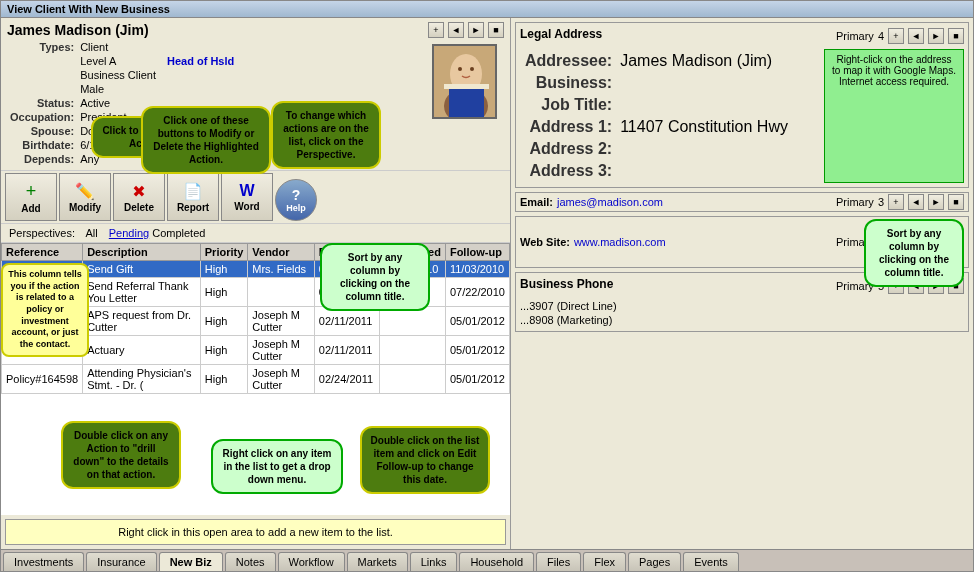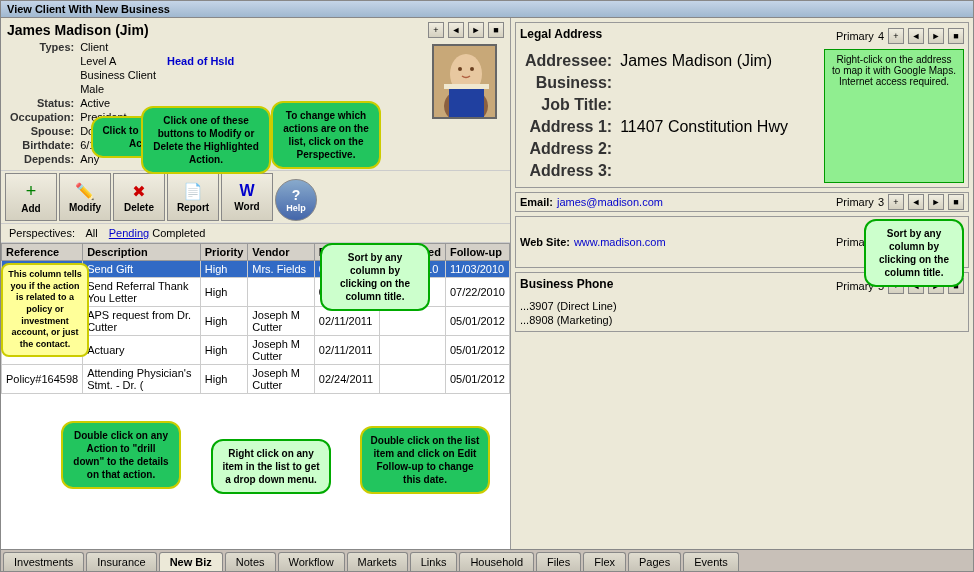--- a/index.html
+++ b/index.html
@@ -62,21 +62,21 @@
     
     .google-maps-note { background: #90ee90; border: 1px solid #009900; padding: 4px 6px; font-size: 10px; max-width: 140px; text-align: center; margin-left: 8px; }
     
     
     .bottom-tabs { display: flex; background: #c8c0b8; border-top: 1px solid #888; padding: 2px 2px 0; flex-shrink: 0; gap: 2px; }
     .tab { background: linear-gradient(to bottom, #e0ddd0, #c8c4b8); border: 1px solid #888; border-bottom: none; padding: 3px 10px; font-size: 11px; cursor: pointer; border-radius: 3px 3px 0 0; }
     .tab.active { background: #ece9d8; font-weight: bold; }
     
     
     .tooltip-bubble { position: absolute; border-radius: 12px; padding: 6px 8px; font-size: 10px; font-weight: bold; text-align: center; border: 2px solid #888; line-height: 1.3; z-index: 10; }
-    .tooltip-yellow { background: #22c55e; border-color: #cccc00; }
+    .tooltip-yellow { background: #4d7c0f; border-color: #cccc00; }
     .tooltip-green { background: #ccffcc; border-color: #00aa00; }
     
     .left-side-note { position: absolute; left: 0; top: 180px; background: #ffff99; border: 2px solid #cccc00; border-radius: 8px; padding: 4px 5px; font-size: 9px; font-weight: bold; width: 88px; text-align: center; line-height: 1.3; z-index: 10; }
 
     .status-active { color: #000; }
     
     .section-address { display: flex; }
     .address-content { flex: 1; }
   </style>
 </head>
@@ -290,28 +290,31 @@
         </div>
 
         <div class="tooltip-bubble tooltip-green" style="position:absolute; right:80px; top:0px; width:110px;">
           <span>Sort by any column by clicking on the column title.</span>
         </div>
 
         <div class="tooltip-bubble tooltip-yellow" style="position:absolute; left:60px; bottom:60px; width:120px;">
           <span>Double click on any Action to "drill down" to the details on that action.</span>
         </div>
 
-        <div class="tooltip-bubble tooltip-green" style="position:absolute; left:210px; bottom:55px; width:120px;">
+        <div class="tooltip-bubble tooltip-green" style="position:absolute; left:210px; bottom:55px; width:132px;">
           <span>Right click on any item in the list to get a drop down menu.</span>
         </div>
 
         <div class="tooltip-bubble tooltip-yellow" style="position:absolute; right:20px; bottom:55px; width:130px;">
           <span>Double click on the list item and click on Edit Follow-up to change this date.</span>
         </div>
 
+        <div class="right-click-hint">
+          <span>Right click in this open area to add a new item to the list.</span>
+        </div>
       </div>
     </div>
 
     <div class="right-panel">
 
       <div class="section-box">
         <div class="section-header">
           <span class="section-title">Legal Address</span>
           <div style="display:flex; align-items:center; gap:4px;">
             <span class="primary-badge">Primary</span>

